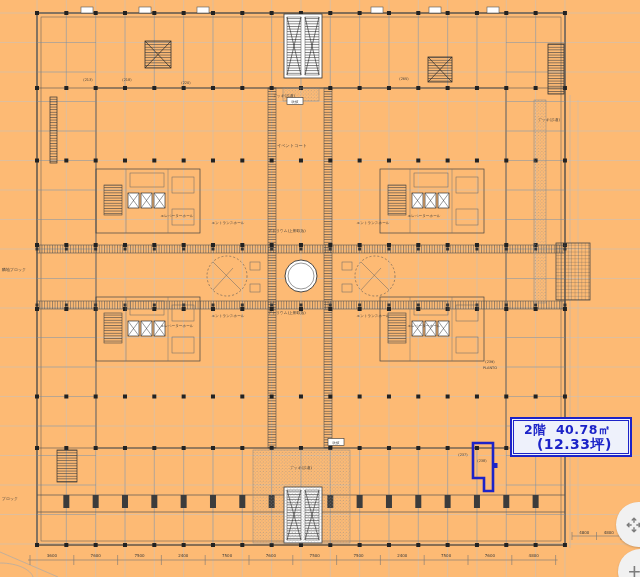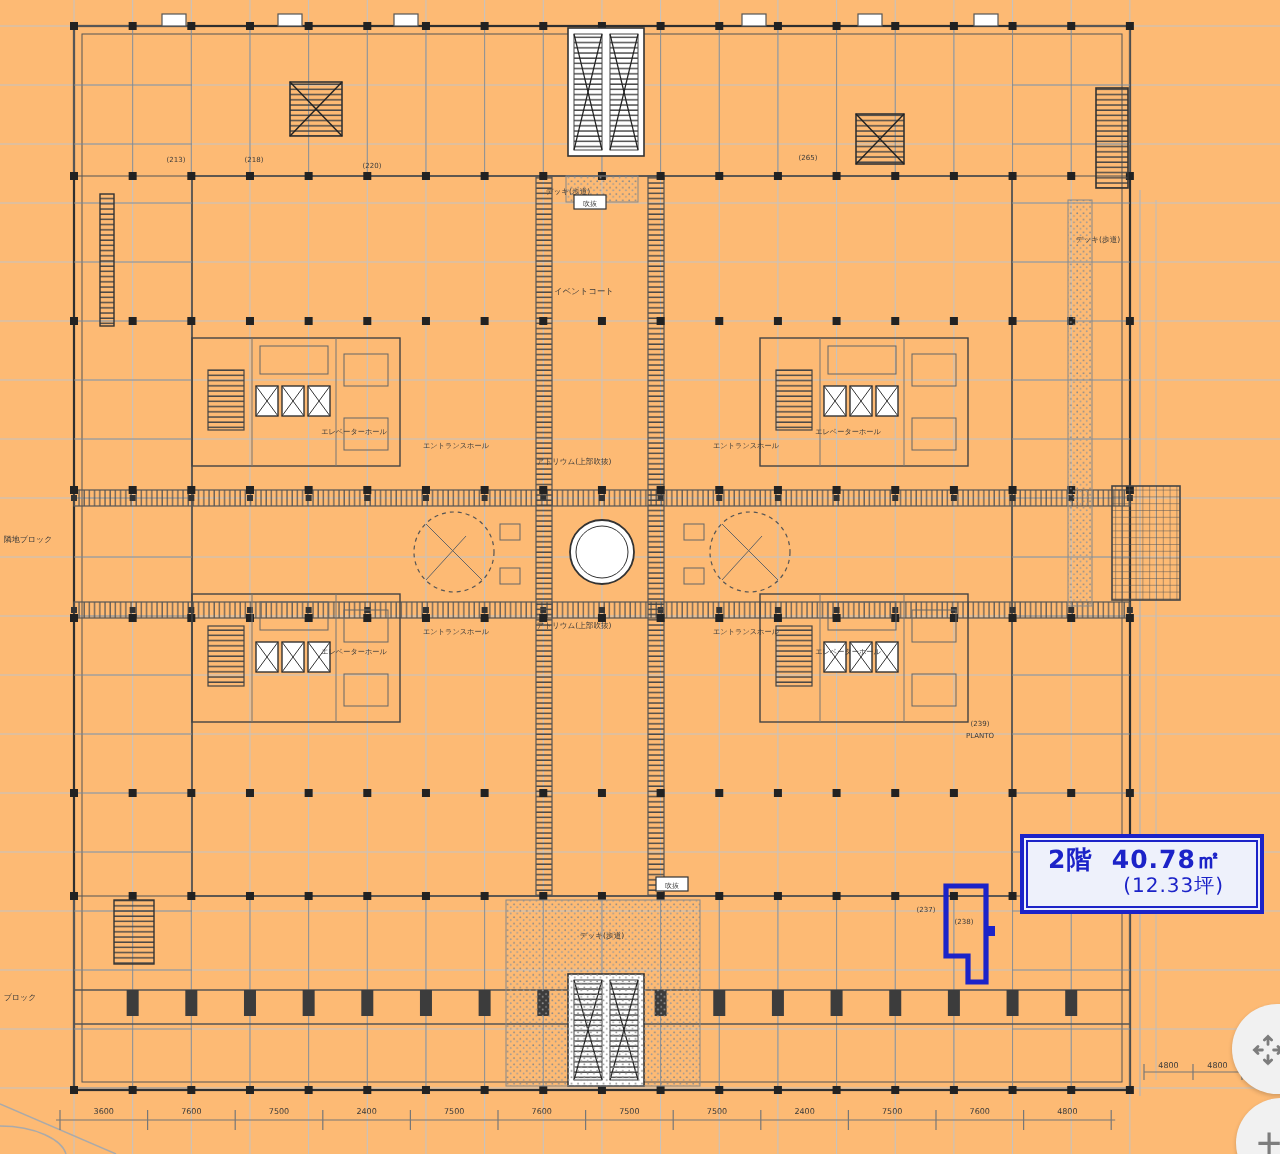--- a/index.html
+++ b/index.html
@@ -6,21 +6,21 @@
   .stage{position:relative;width:640px;height:577px;overflow:hidden;background:#fdba74;
          font-family:"DejaVu Sans","Liberation Sans",sans-serif;}
   svg{position:absolute;left:0;top:0;}
   svg text{font-family:"DejaVu Sans","Liberation Sans",sans-serif;fill:#3a3a3a;}
   .annotation-box{position:absolute;left:510px;top:417px;width:122px;height:40px;
       border:2px solid #1c23c8;background:#eef1fb;padding:1px;box-sizing:border-box;}
   .annotation-inner{width:100%;height:100%;border:1px solid #1c23c8;box-sizing:border-box;
       display:flex;flex-direction:column;justify-content:center;padding:0 6px;box-sizing:border-box;}
   .annotation-line1{color:#1c23c8;font-weight:bold;font-size:12.5px;line-height:14px;
       letter-spacing:.5px;text-align:left;padding-left:4px;white-space:pre;}
-  .annotation-line2{color:#1c23c8;font-weight:normal;font-size:10px;line-height:14px;
+  .annotation-line2{color:#1c23c8;font-weight:bold;font-size:14px;line-height:14px;
       letter-spacing:.5px;text-align:right;padding-right:10px;}
   .fab{position:absolute;width:45px;height:45px;border-radius:50%;background:#f1f1f1;
       box-shadow:0 1px 2px rgba(0,0,0,.18);display:flex;align-items:center;justify-content:center;
       cursor:pointer;border:none;}
   .fab-expand{left:616px;top:502px;}
   .fab-zoom{left:618px;top:549px;}
   .fab .plus{color:#7d7d7d;font-size:22px;font-weight:400;line-height:1;
       transform:translateX(-6px);}
   .fab svg{position:static;transform:translateX(-5px);}
 </style>

